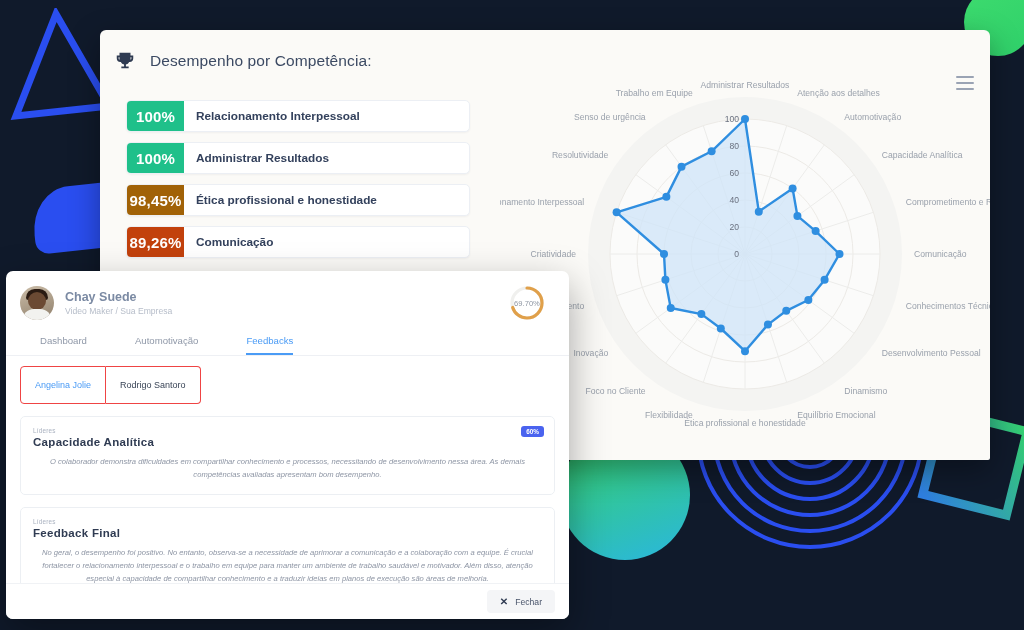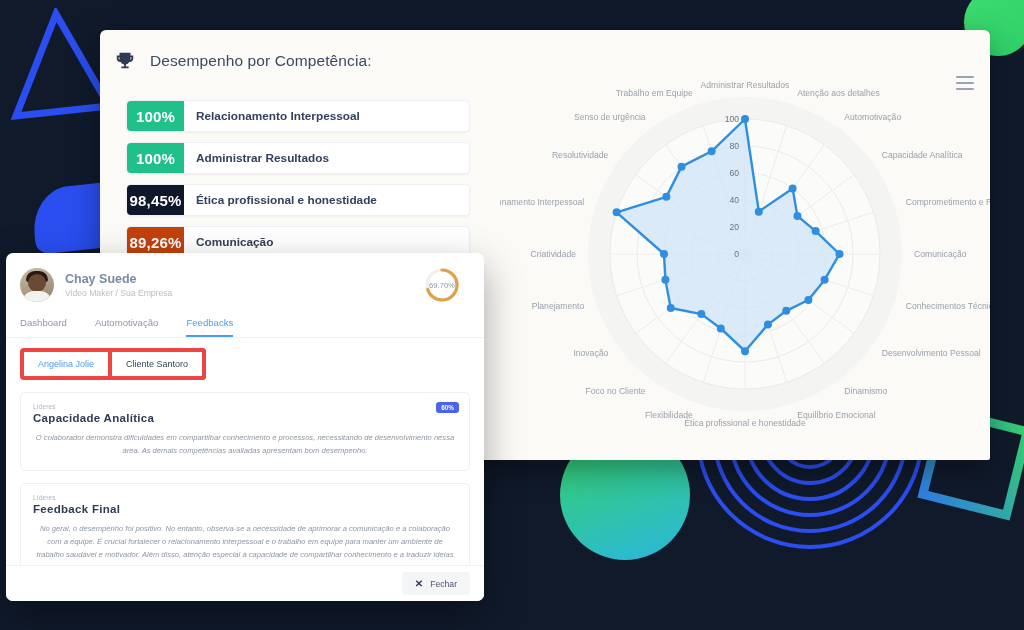--- a/index.html
+++ b/index.html
@@ -56,21 +56,21 @@
   #chart-menu-button {
     position: absolute; right: 16px; top: 46px; width: 18px; height: 14px;
     display: flex; flex-direction: column; justify-content: space-between;
   }
   #chart-menu-button span { display: block; height: 2px; background: #9aa3b4; border-radius: 1px; }
   .radar-label { font-size: 8.6px; fill: #9aa1ac; font-family: "Liberation Sans", sans-serif; }
   .radar-tick { font-size: 8.6px; fill: #6b7280; font-family: "Liberation Sans", sans-serif; }
 
   
   #feedback-modal {
-    position: absolute; left: 6px; top: 253px; width: 478px; height: 348px;
+    position: absolute; left: 6px; top: 271px; width: 563px; height: 348px;
     background: #ffffff; border-radius: 7px;
     box-shadow: 0 14px 38px rgba(0,0,0,.35);
     overflow: hidden;
   }
   #profile-row { display: flex; align-items: center; gap: 11px; padding: 12px 14px 6px 14px; }
   #avatar { width: 34px; height: 34px; border-radius: 50%; overflow: hidden; flex: 0 0 34px;
             background: linear-gradient(160deg,#cbbda8,#8f7f6b); position: relative; }
   #avatar .face { position: absolute; left: 8px; top: 6px; width: 18px; height: 18px;
             border-radius: 50%; background: #6b4a33; }
   #avatar .hair { position: absolute; left: 6px; top: 3px; width: 22px; height: 11px;
@@ -79,25 +79,25 @@
             border-radius: 12px 12px 0 0; background: #f2f2ef; }
   #profile-name { font-size: 12.5px; color: #7b8aa3; font-weight: bold; }
   #profile-role { font-size: 8.6px; color: #b6bdc9; margin-top: 2px; }
 
   #donut-wrap { margin-left: auto; margin-right: 8px; position: relative; width: 40px; height: 40px; }
   #donut-value { position: absolute; inset: 0; display: flex; align-items: center; justify-content: center;
       font-size: 7.6px; color: #8e96a3; }
 
   #main-tabs { display: flex; gap: 28px; padding: 6px 14px 0 14px;
       border-bottom: 1px solid #eef0f4; }
-  .main-tab { font-size: 9.6px; color: #8f98a8; padding-bottom: 7px; border-bottom: 2px solid transparent; }
+  .main-tab { font-size: 9.6px; color: #8f98a8; padding-bottom: 7px; border-bottom: 2px solid transparent; margin-left: 20px; }
   .main-tab.active { color: #4a9bf5; border-bottom-color: #4a9bf5; }
 
   #person-tabs { display: flex; padding: 10px 14px 0 14px; }
-  .person-tab { font-size: 9px; padding: 7px 14px; border: 4px solid #ef4444;
+  .person-tab { font-size: 9px; padding: 13px 14px; border: 1px solid #ef4444;
       color: #3a4557; background: #fff; }
   .person-tab:first-child { border-radius: 4px 0 0 4px; color: #4a9bf5; }
   .person-tab:last-child { border-radius: 0 4px 4px 0; border-left: none; }
 
   .feedback-card { margin: 12px 14px 0 14px; border: 1px solid #eceff3; border-radius: 5px;
       padding: 10px 12px 12px 12px; position: relative; background: #fff; }
   .feedback-kicker { font-size: 6.4px; color: #aab2c0; letter-spacing: .2px; }
   .feedback-title { font-size: 11.5px; font-weight: bold; color: #2f3b52; margin-top: 2px;
       letter-spacing: .3px; }
   .feedback-body { font-size: 7.6px; line-height: 1.75; color: #8d95a4; font-style: italic;
@@ -156,21 +156,21 @@
     <div id="competency-list">
         <div class="competency-row">
           <div class="competency-pct" style="background: rgb(31, 192, 138);">100%</div>
           <div class="competency-name">Relacionamento Interpessoal</div>
         </div>
         <div class="competency-row">
           <div class="competency-pct" style="background: rgb(31, 192, 138);">100%</div>
           <div class="competency-name">Administrar Resultados</div>
         </div>
         <div class="competency-row">
-          <div class="competency-pct" style="background: #0f172a;">98,45%</div>
+          <div class="competency-pct" style="background: #a16207;">98,45%</div>
           <div class="competency-name">Ética profissional e honestidade</div>
         </div>
         <div class="competency-row">
           <div class="competency-pct" style="background: #c2410c;">89,26%</div>
           <div class="competency-name">Comunicação</div>
         </div>
       </div>
 
     <div id="chart-menu-button">
       <span></span>
@@ -279,21 +279,21 @@
       </div>
     </div>
 
     <div id="main-tabs">
         <div class="main-tab">Dashboard</div>
         <div class="main-tab">Automotivação</div>
         <div class="main-tab active">Feedbacks</div>
       </div>
     <div id="person-tabs">
         <div class="person-tab">Angelina Jolie</div>
-        <div class="person-tab">Cliente Santoro</div>
+        <div class="person-tab">Rodrigo Santoro</div>
       </div>
     <div id="feedback-list">
         <div class="feedback-card">
           <div class="feedback-kicker">Líderes</div>
           <div class="feedback-title">Capacidade Analítica</div>
           <div class="feedback-badge">60%</div>
           <div class="feedback-body">O colaborador demonstra dificuldades em compartilhar conhecimento e processos, necessitando de desenvolvimento nessa área. As demais competências avaliadas apresentam bom desempenho.</div>
         </div>
         <div class="feedback-card">
           <div class="feedback-kicker">Líderes</div>

